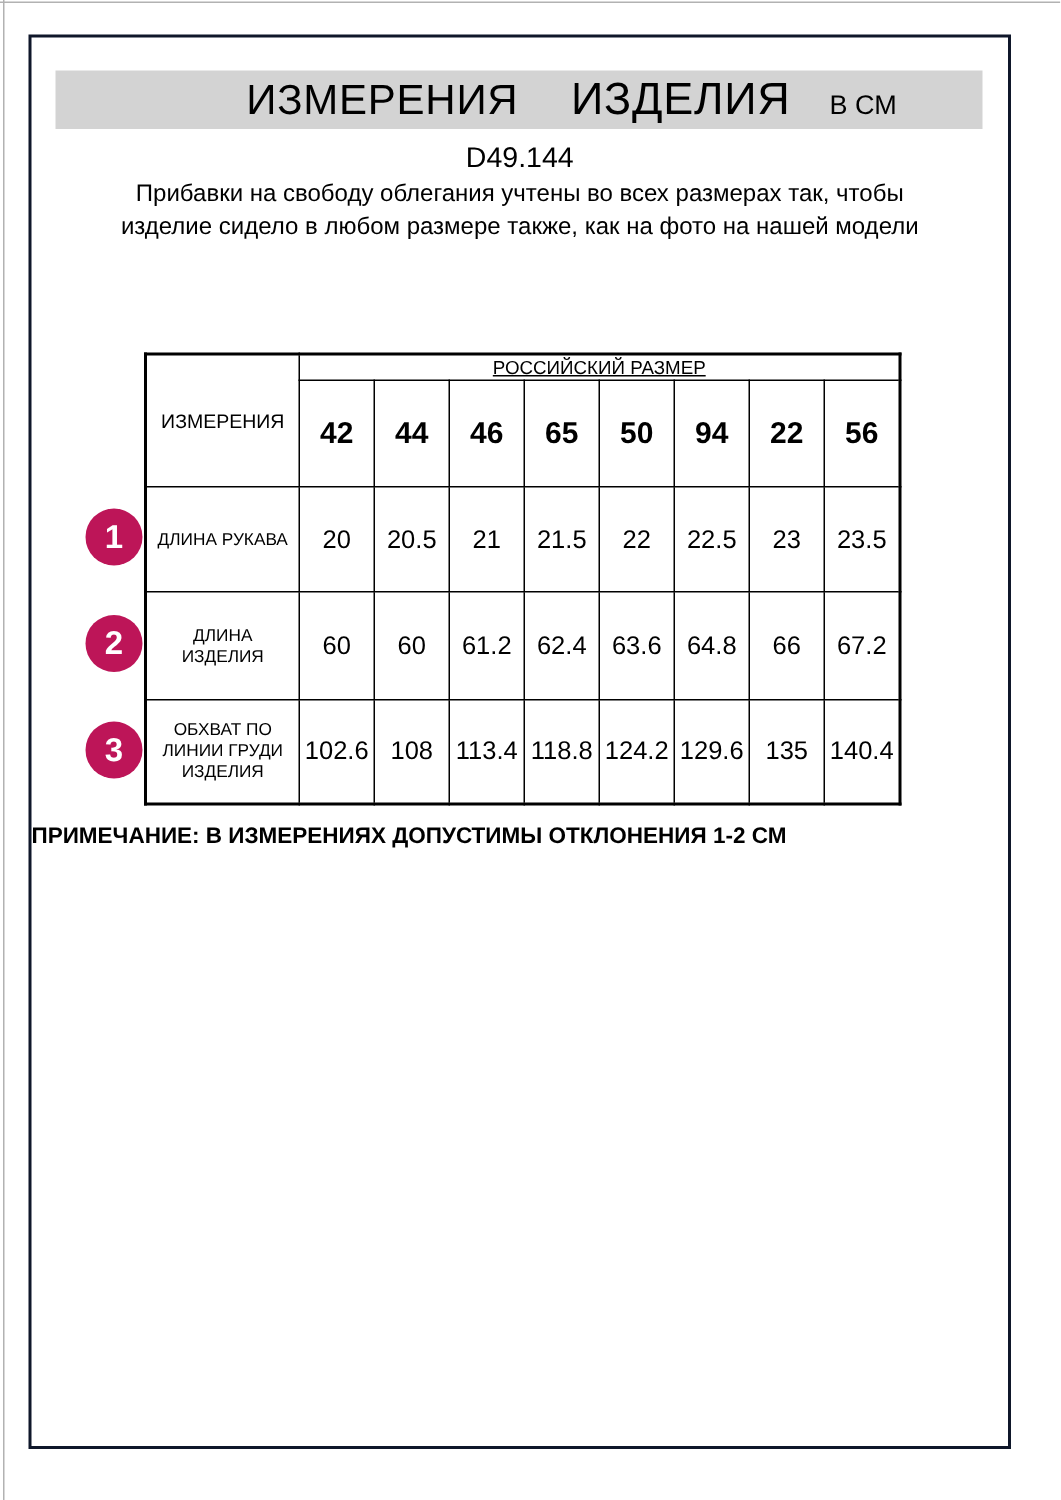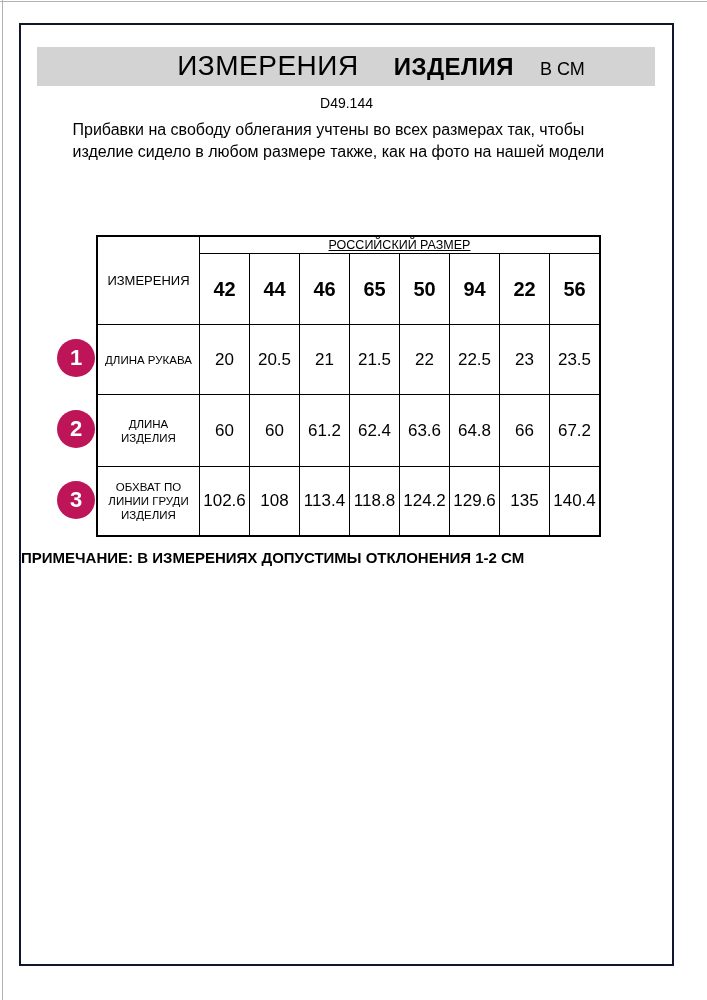--- a/index.html
+++ b/index.html
@@ -47,42 +47,42 @@
     padding-left: 70px;
     box-sizing: border-box;
     padding-top: 3px;
     white-space: nowrap;
   }
   .title-main {
     font-size: 28px;
     letter-spacing: 0.5px;
   }
   .title-bold {
-    font-size: 24px;
-    font-weight: bold;
+    font-size: 30px;
+    font-weight: normal;
     margin-left: 35px;
     letter-spacing: 0.5px;
   }
   .title-unit {
     font-size: 18px;
     margin-left: 26px;
   }
   .product-code {
     position: absolute;
     left: 0; top: 70px;
     width: 100%;
     text-align: center;
-    font-size: 14px;
+    font-size: 19px;
   }
   .description {
     position: absolute;
     left: 50%; top: 94px;
     transform: translateX(-50%);
     width: 548px;
-    text-align: left;
+    text-align: center;
     font-size: 16px;
     line-height: 21.5px;
   }
   table.size-table {
     position: absolute;
     left: 75px; top: 210px;
     border-collapse: collapse;
     table-layout: fixed;
     border: 2px solid #000;
   }

